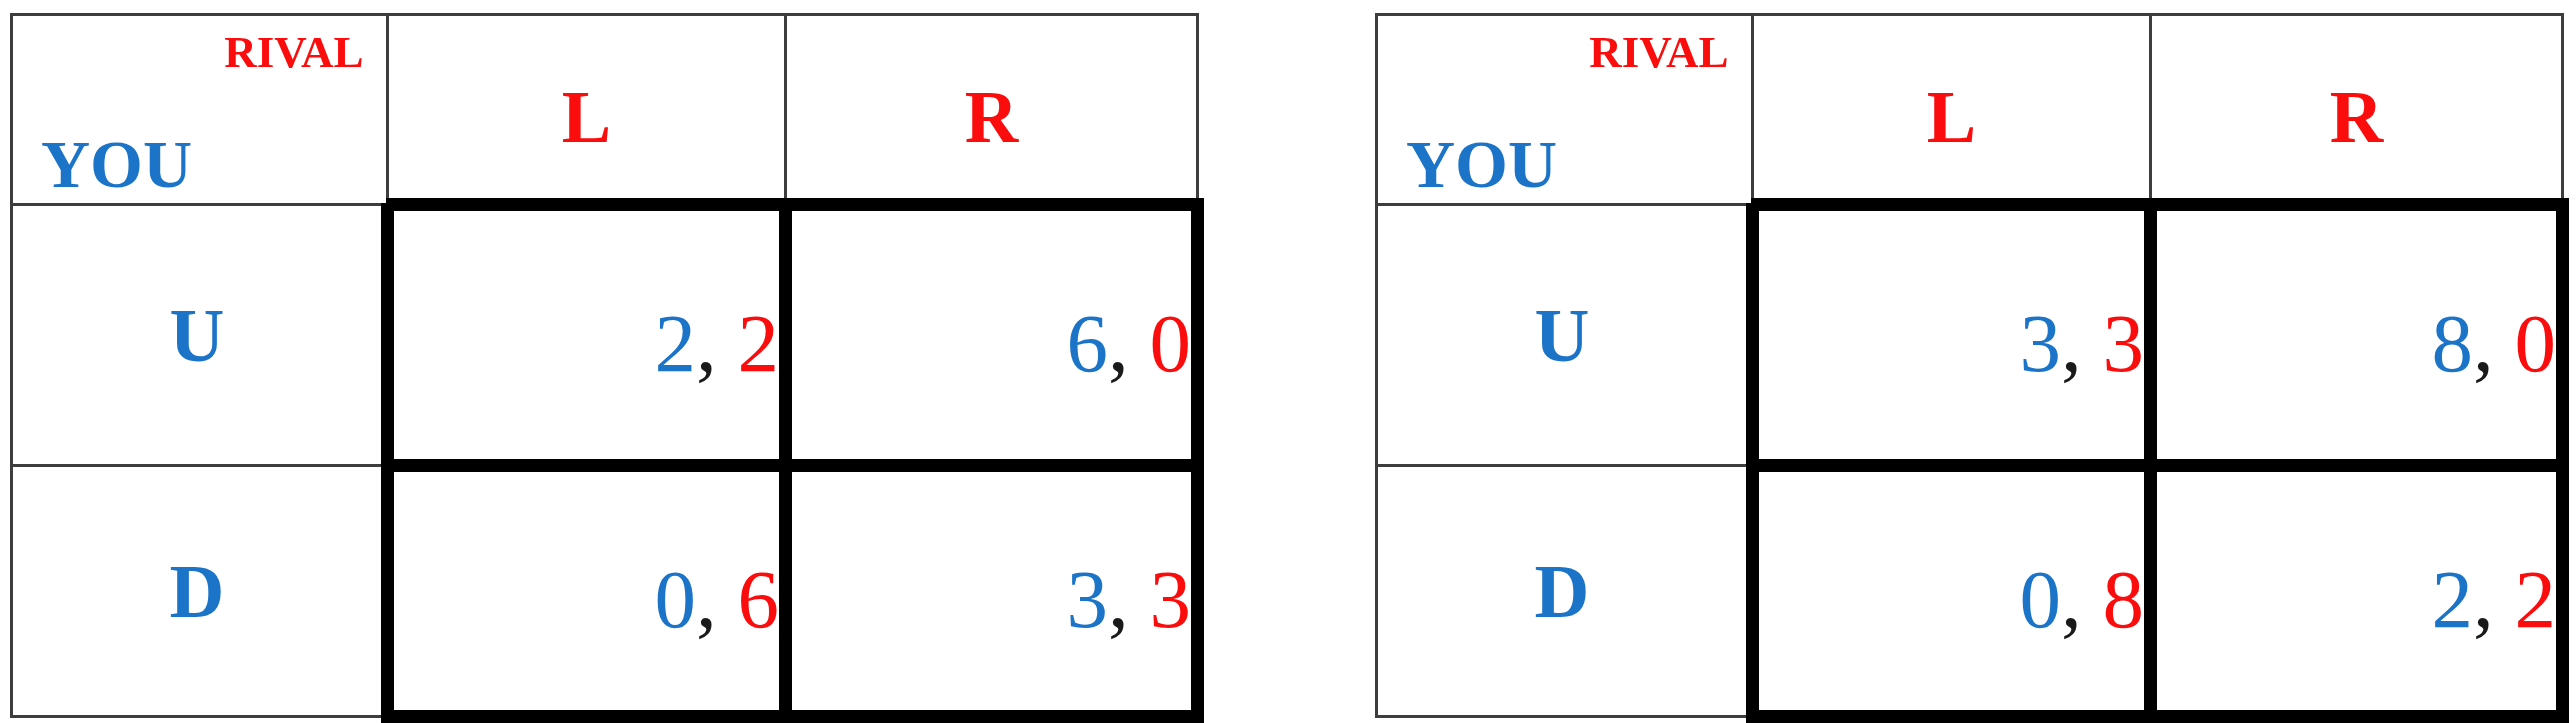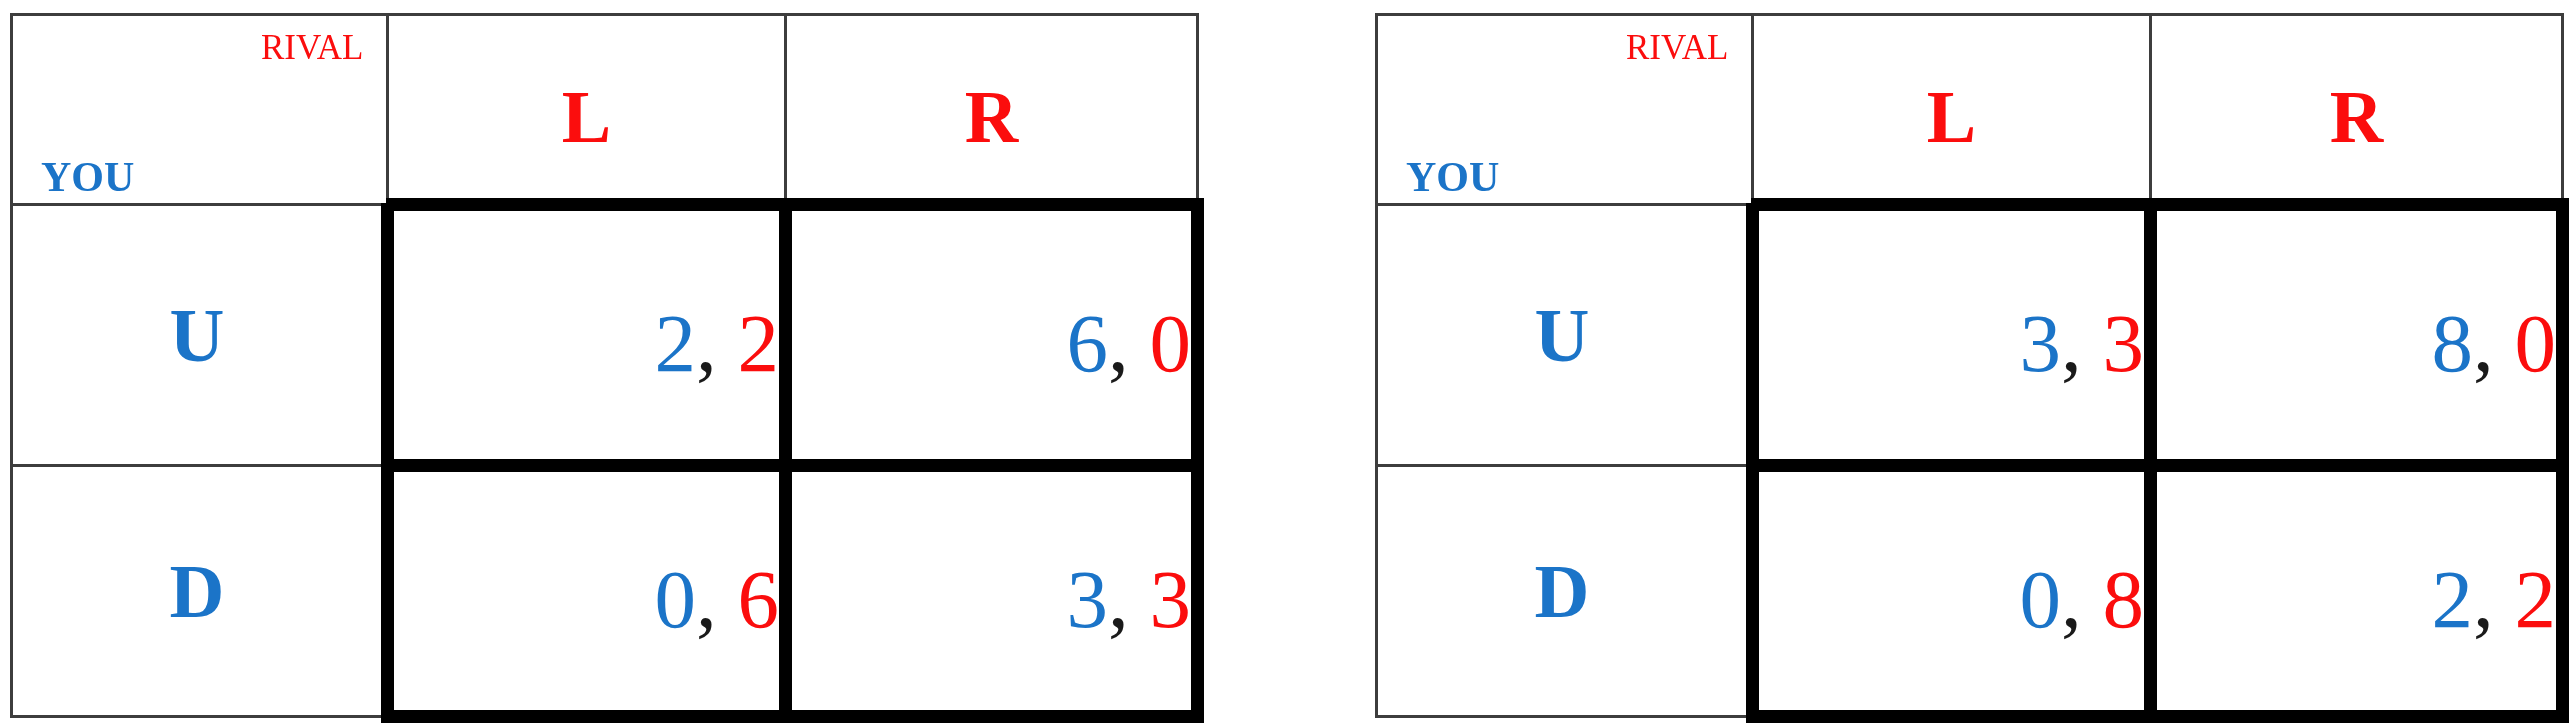--- a/index.html
+++ b/index.html
@@ -41,26 +41,26 @@
   td.r1{height:261px;}
   td.r2{height:251px;}
 
   td.thick{border:13.3px solid var(--thick-border);}
 
   
   td.corner{position:relative;}
   .colp{
     position:absolute;top:13.3px;right:22.6px;
     color:var(--rival);
-    font-weight:normal;font-size:35px;line-height:1;
+    font-weight:bold;font-size:45px;line-height:1;
   }
   .rowp{
     position:absolute;bottom:5.3px;left:28px;
     color:var(--you);
-    font-weight:bold;font-size:42px;line-height:1;
+    font-weight:bold;font-size:68px;line-height:1;
   }
 
   td.colhead{
     text-align:center;vertical-align:middle;
     color:var(--rival);
     font-weight:bold;font-size:74px;
     padding-top:20px;
   }
   td.rowhead{
     text-align:center;vertical-align:middle;

